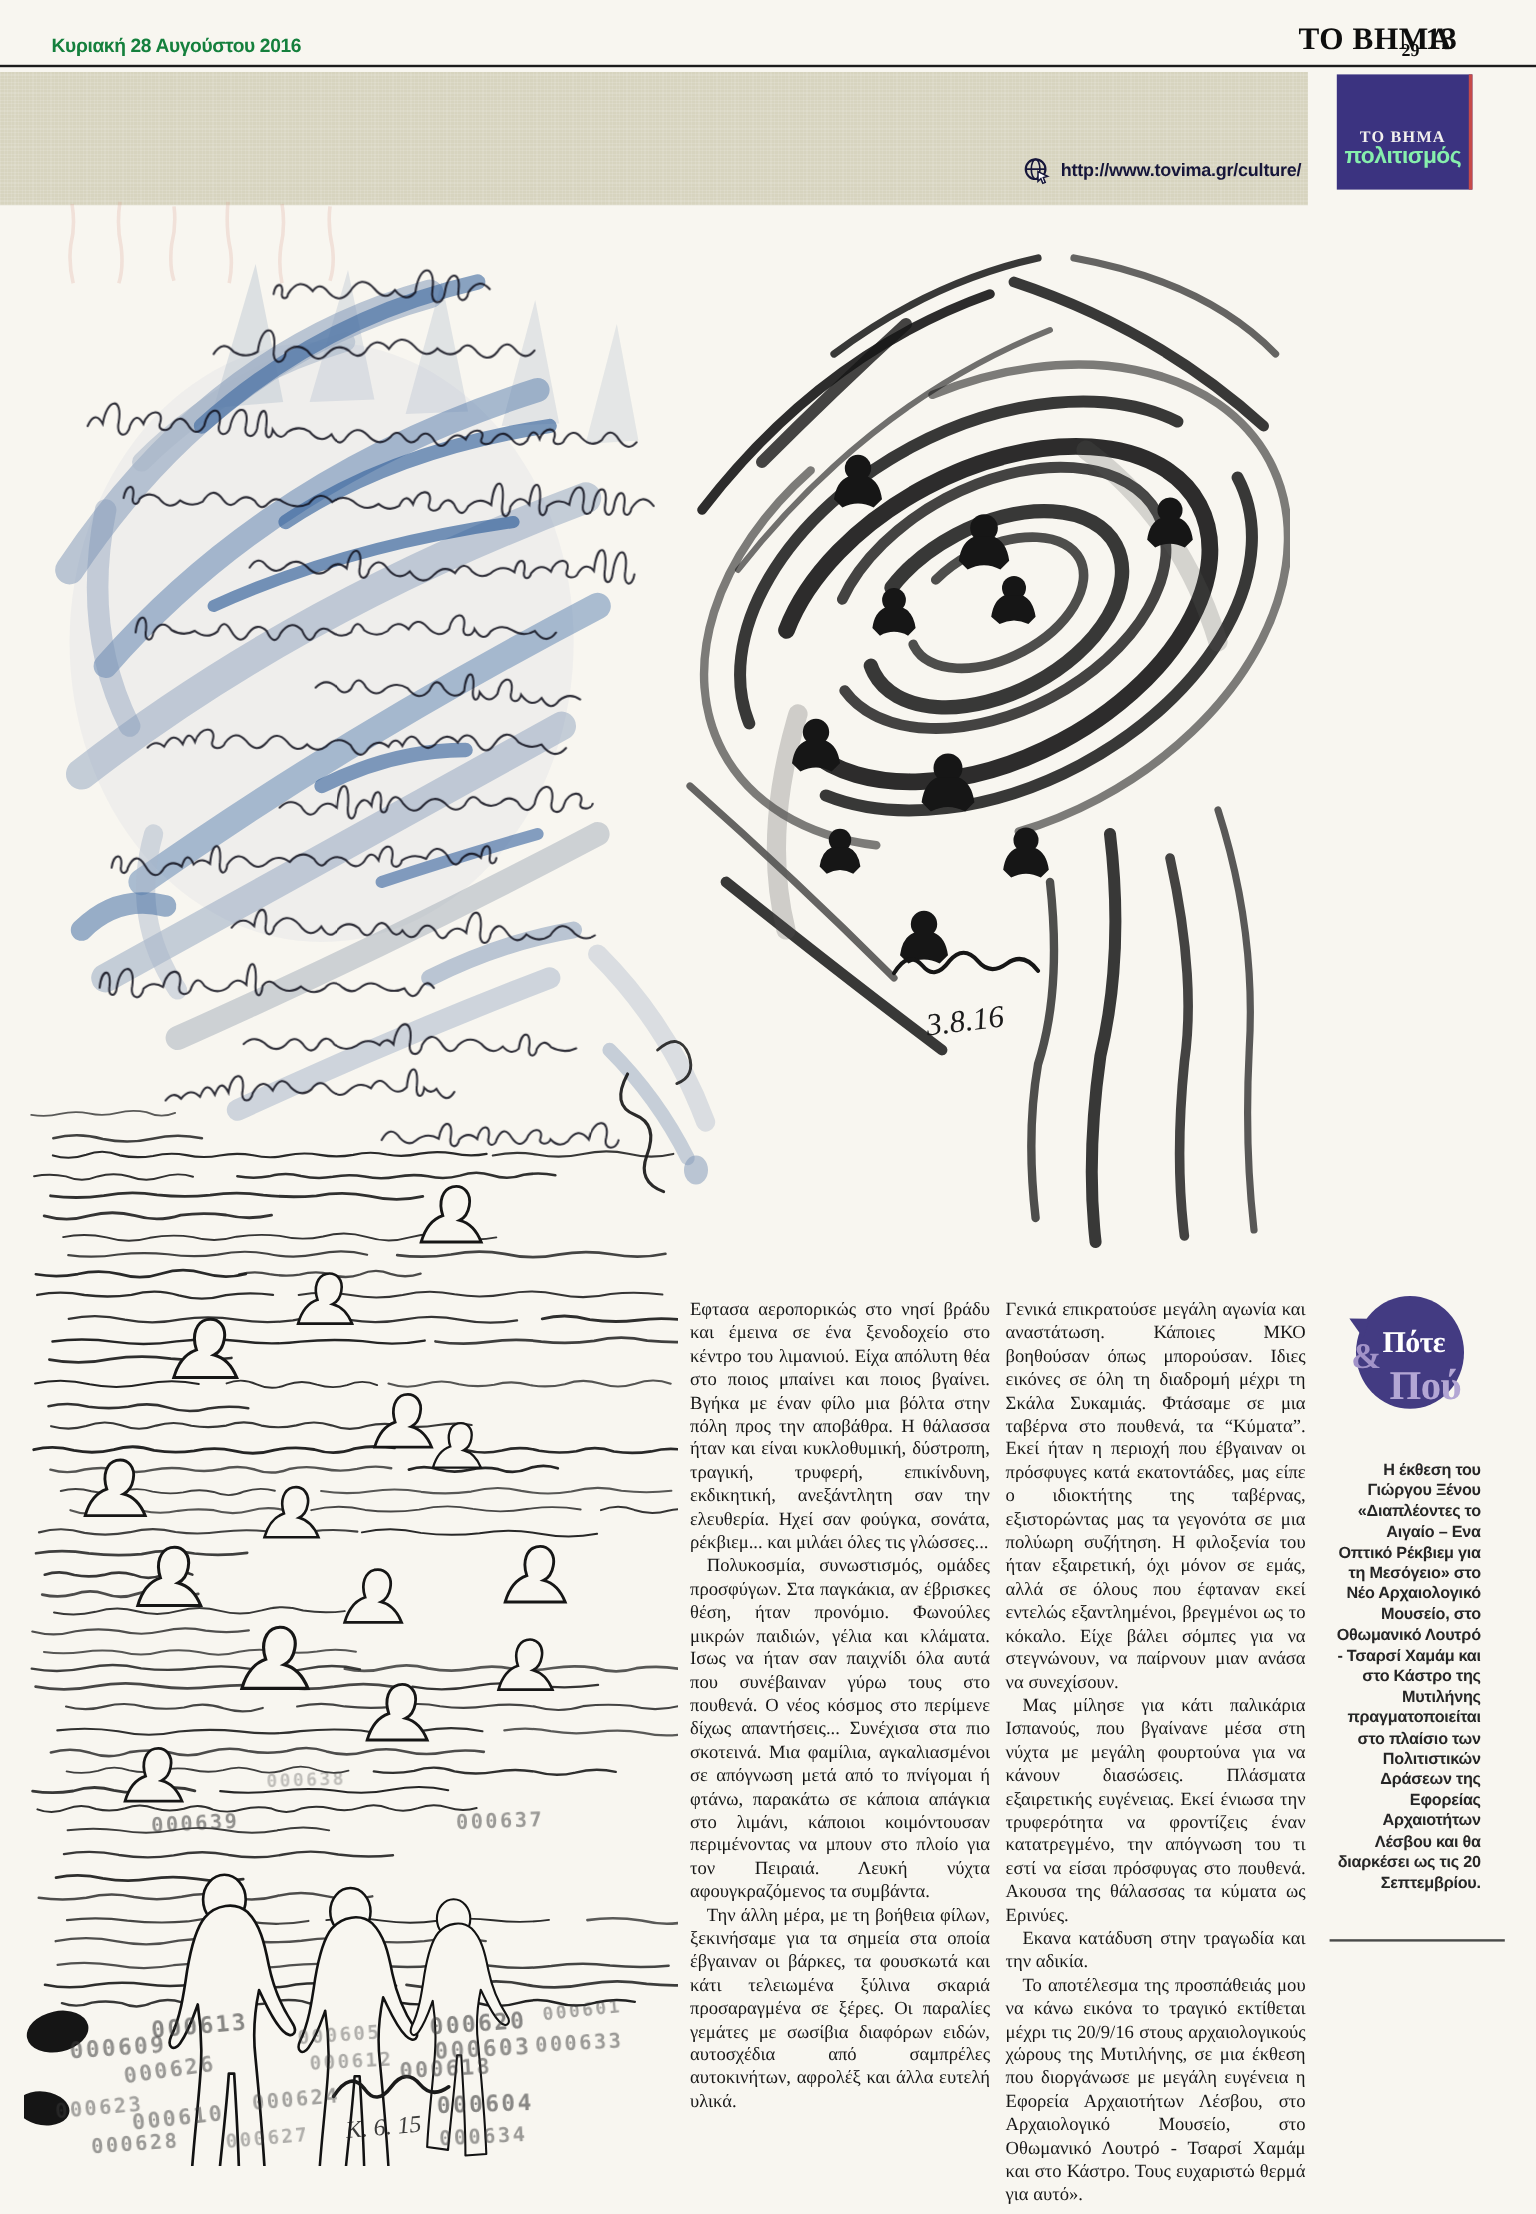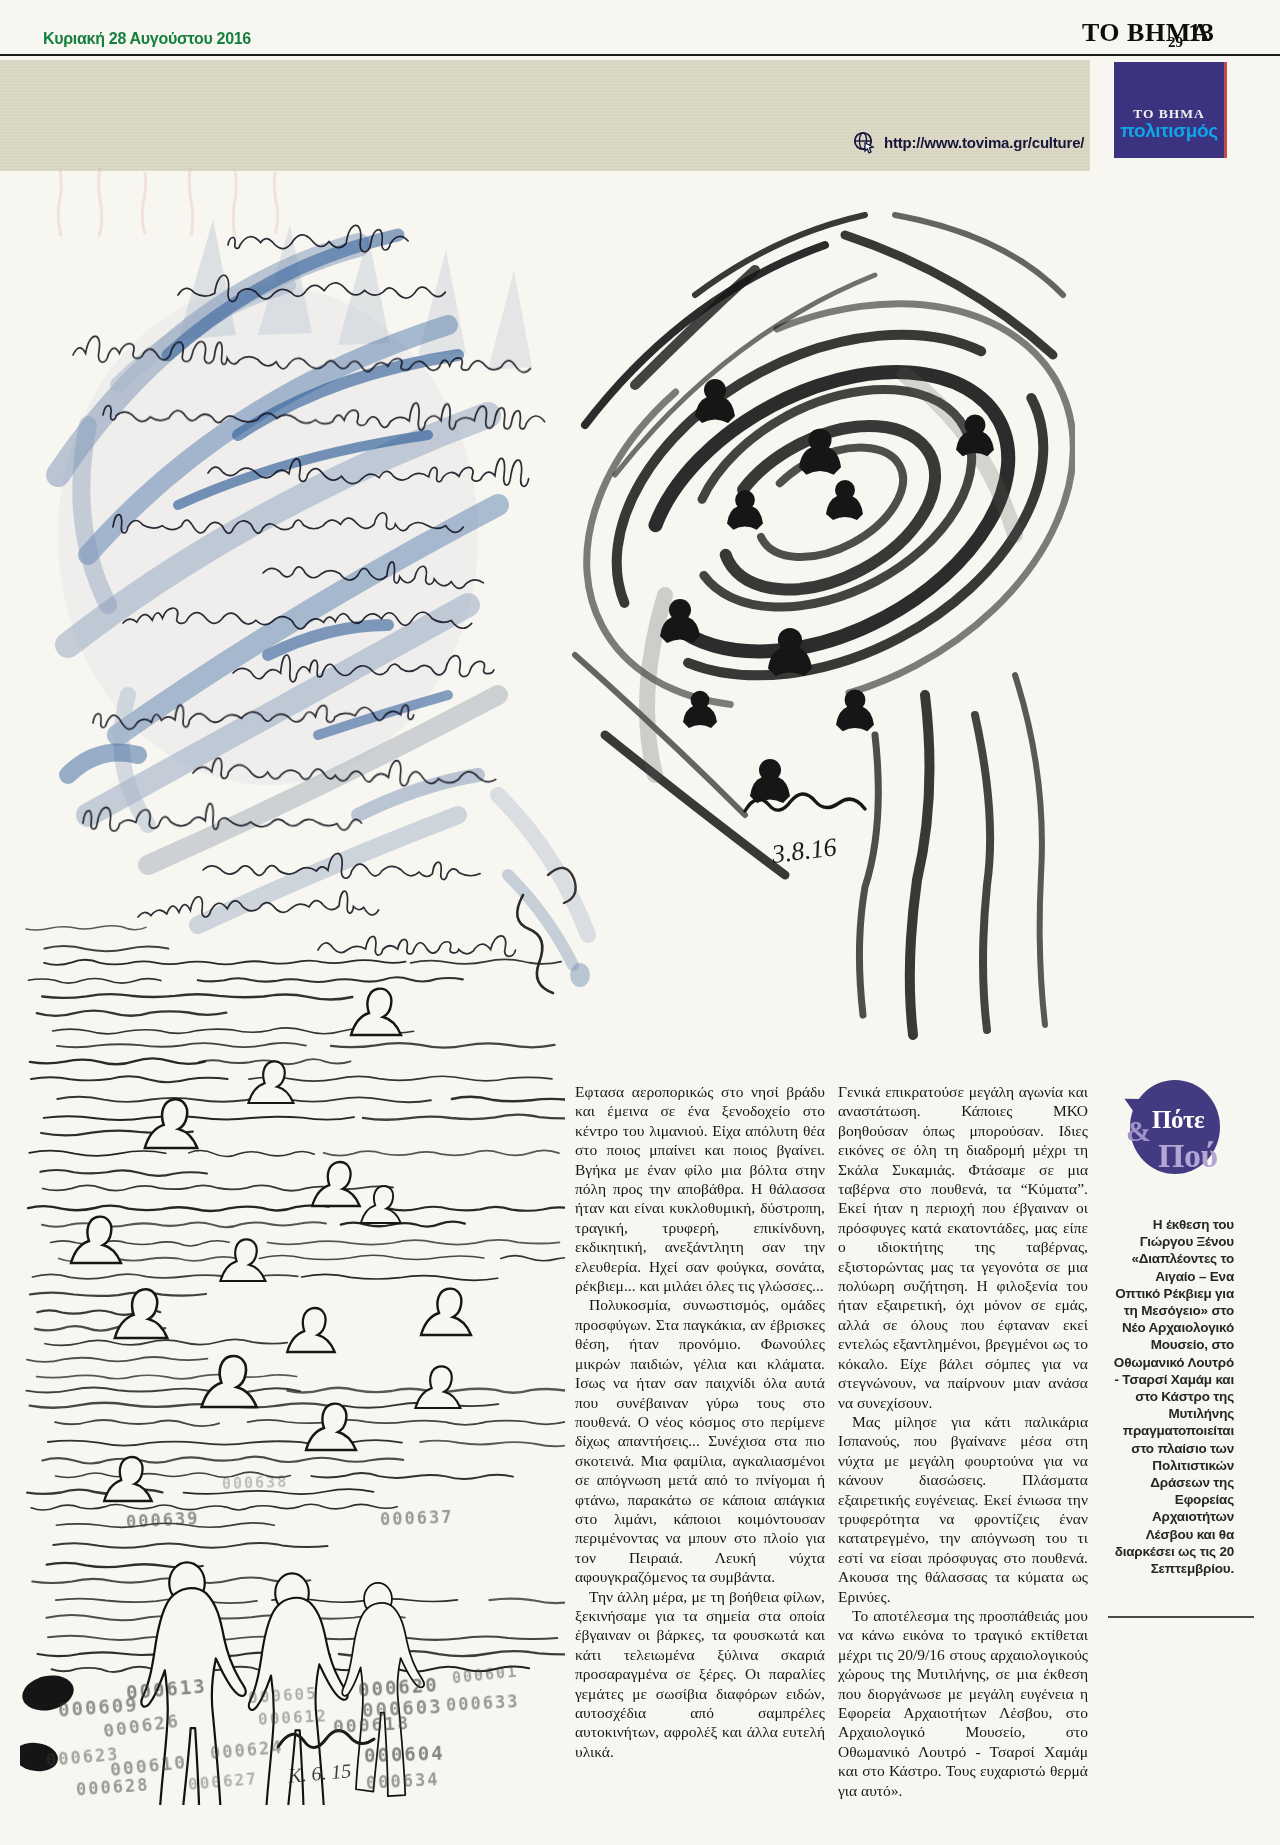--- a/index.html
+++ b/index.html
@@ -16,21 +16,21 @@
   
   .beige-bar{position:absolute;left:0;top:60px;width:1090px;height:111px;background:#d7d4bf;
      background-image:repeating-linear-gradient(0deg,rgba(255,255,255,.12) 0 1px,rgba(0,0,0,0) 1px 3px),
                       repeating-linear-gradient(90deg,rgba(255,255,255,.10) 0 1px,rgba(0,0,0,0) 1px 3px);}
   .urlrow{position:absolute;left:852px;top:130px;display:flex;align-items:center;gap:8px;}
   .url-text{font-size:15px;font-weight:bold;color:#16163a;letter-spacing:-0.2px;}
   .culture-box{position:absolute;left:1114px;top:62px;width:113px;height:96px;background:#3b3380;
      border-right:3px solid #c64a4a;box-sizing:border-box;}
   .culture-brand{position:absolute;left:0;right:0;top:44px;text-align:center;color:#f3f1ee;
      font-family:"Liberation Serif",serif;font-weight:bold;font-size:13.5px;letter-spacing:1px;}
-  .culture-section{position:absolute;left:0;right:0;top:58px;text-align:center;color:#0ea5e9;
+  .culture-section{position:absolute;left:0;right:0;top:58px;text-align:center;color:#86efac;
      font-weight:bold;font-size:19px;letter-spacing:-0.4px;}
   .ghost-marks{position:absolute;left:40px;top:168px;opacity:.45;}
   
   .art{position:absolute;}
   .blue-art{left:28px;top:175px;}
   .ink-art{left:545px;top:175px;}
   .wave-art{left:20px;top:915px;}
   .sig-date{position:absolute;font-family:"Liberation Serif",serif;font-style:italic;color:#1d1d1d;}
   .wave-sig-date{left:288px;top:1762px;font-size:20px;transform:rotate(-5deg);opacity:.85;}
   .stamp{position:absolute;font-family:"DejaVu Sans Mono",monospace;font-weight:bold;color:#3c3c3c;
@@ -360,20 +360,21 @@
   <div></div>
 
   <div class="col col1">
       <p>Εφτασα αεροπορικώς στο νησί βράδυ και έμεινα σε ένα ξενοδοχείο στο κέντρο του λιμανιού. Είχα απόλυτη θέα στο ποιος μπαίνει και ποιος βγαίνει. Βγήκα με έναν φίλο μια βόλτα στην πόλη προς την αποβάθρα. Η θάλασσα ήταν και είναι κυκλοθυμική, δύστροπη, τραγική, τρυφερή, επικίνδυνη, εκδικητική, ανεξάντλητη σαν την ελευθερία. Ηχεί σαν φούγκα, σονάτα, ρέκβιεμ... και μιλάει όλες τις γλώσσες...</p>
       <p>Πολυκοσμία, συνωστισμός, ομάδες προσφύγων. Στα παγκάκια, αν έβρισκες θέση, ήταν προνόμιο. Φωνούλες μικρών παιδιών, γέλια και κλάματα. Ισως να ήταν σαν παιχνίδι όλα αυτά που συνέβαιναν γύρω τους στο πουθενά. Ο νέος κόσμος στο περίμενε δίχως απαντήσεις... Συνέχισα στα πιο σκοτεινά. Μια φαμίλια, αγκαλιασμένοι σε απόγνωση μετά από το πνίγομαι ή φτάνω, παρακάτω σε κάποια απάγκια στο λιμάνι, κάποιοι κοιμόντουσαν περιμένοντας να μπουν στο πλοίο για τον Πειραιά. Λευκή νύχτα αφουγκραζόμενος τα συμβάντα.</p>
       <p>Την άλλη μέρα, με τη βοήθεια φίλων, ξεκινήσαμε για τα σημεία στα οποία έβγαιναν οι βάρκες, τα φουσκωτά και κάτι τελειωμένα ξύλινα σκαριά προσαραγμένα σε ξέρες. Οι παραλίες γεμάτες με σωσίβια διαφόρων ειδών, αυτοσχέδια από σαμπρέλες αυτοκινήτων, αφρολέξ και άλλα ευτελή υλικά.</p>
     </div>
   <div class="col col2">
       <p>Γενικά επικρατούσε μεγάλη αγωνία και αναστάτωση. Κάποιες ΜΚΟ βοηθούσαν όπως μπορούσαν. Ιδιες εικόνες σε όλη τη διαδρομή μέχρι τη Σκάλα Συκαμιάς. Φτάσαμε σε μια ταβέρνα στο πουθενά, τα “Κύματα”. Εκεί ήταν η περιοχή που έβγαιναν οι πρόσφυγες κατά εκατοντάδες, μας είπε ο ιδιοκτήτης της ταβέρνας, εξιστορώντας μας τα γεγονότα σε μια πολύωρη συζήτηση. Η φιλοξενία του ήταν εξαιρετική, όχι μόνον σε εμάς, αλλά σε όλους που έφταναν εκεί εντελώς εξαντλημένοι, βρεγμένοι ως το κόκαλο. Είχε βάλει σόμπες για να στεγνώνουν, να παίρνουν μιαν ανάσα να συνεχίσουν.</p>
       <p>Μας μίλησε για κάτι παλικάρια Ισπανούς, που βγαίνανε μέσα στη νύχτα με μεγάλη φουρτούνα για να κάνουν διασώσεις. Πλάσματα εξαιρετικής ευγένειας. Εκεί ένιωσα την τρυφερότητα να φροντίζεις έναν κατατρεγμένο, την απόγνωση του τι εστί να είσαι πρόσφυγας στο πουθενά. Ακουσα της θάλασσας τα κύματα ως Ερινύες.</p>
+      <p>Εκανα κατάδυση στην τραγωδία και την αδικία.</p>
       <p>Το αποτέλεσμα της προσπάθειάς μου να κάνω εικόνα το τραγικό εκτίθεται μέχρι τις 20/9/16 στους αρχαιολογικούς χώρους της Μυτιλήνης, σε μια έκθεση που διοργάνωσε με μεγάλη ευγένεια η Εφορεία Αρχαιοτήτων Λέσβου, στο Αρχαιολογικό Μουσείο, στο Οθωμανικό Λουτρό - Τσαρσί Χαμάμ και στο Κάστρο. Τους ευχαριστώ θερμά για αυτό».</p>
     </div>
 
   <div class="bubble">
     <div class="bubble-tail"></div>
     <span class="bubble-amp">&amp;</span>
     <span class="bubble-l1">Πότε</span>
     <span class="bubble-l2">Πού</span>
   </div>
 

